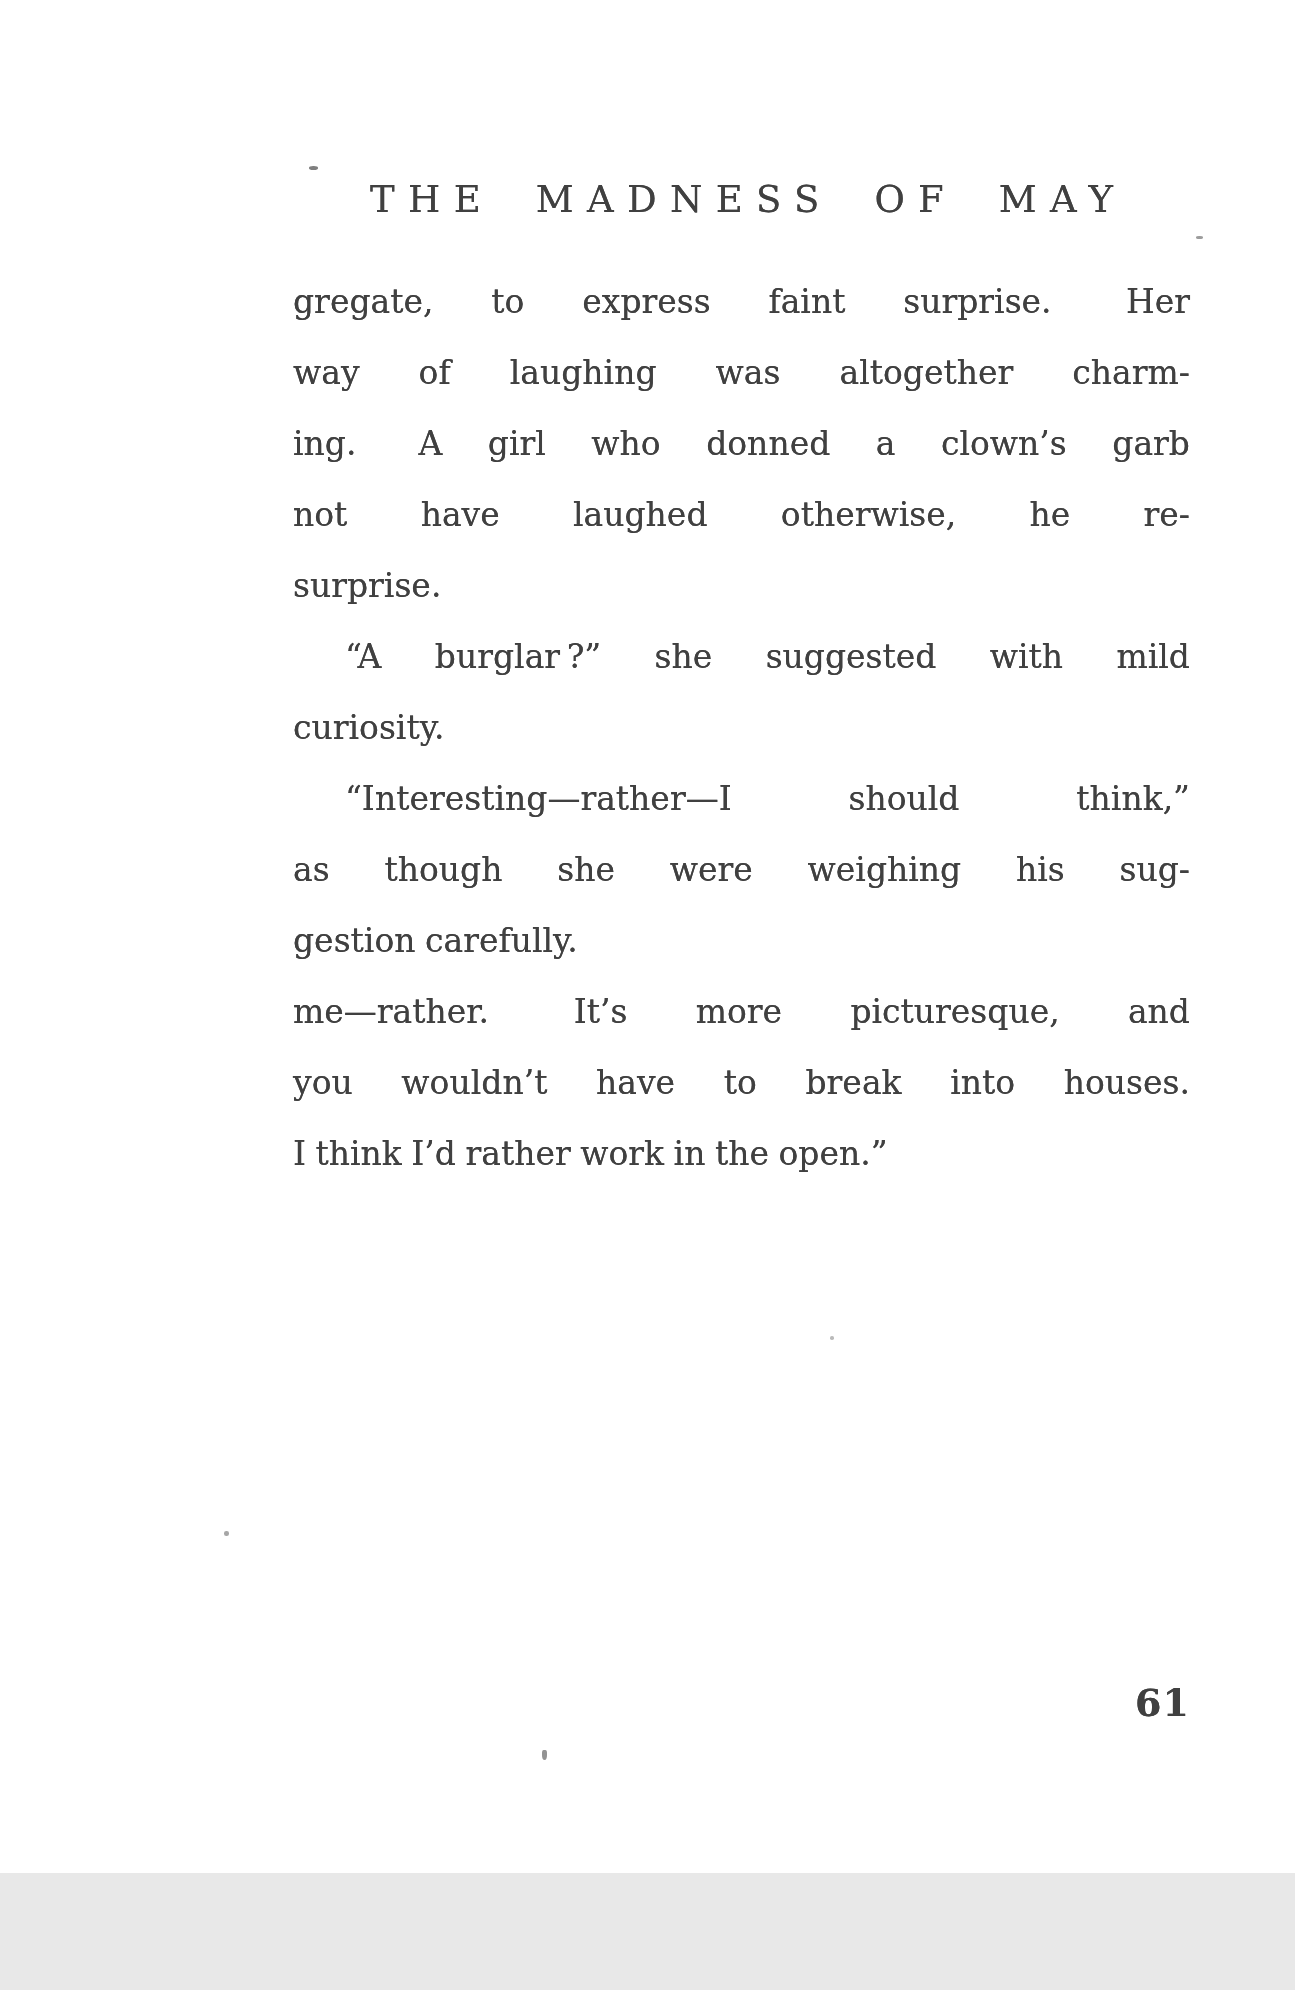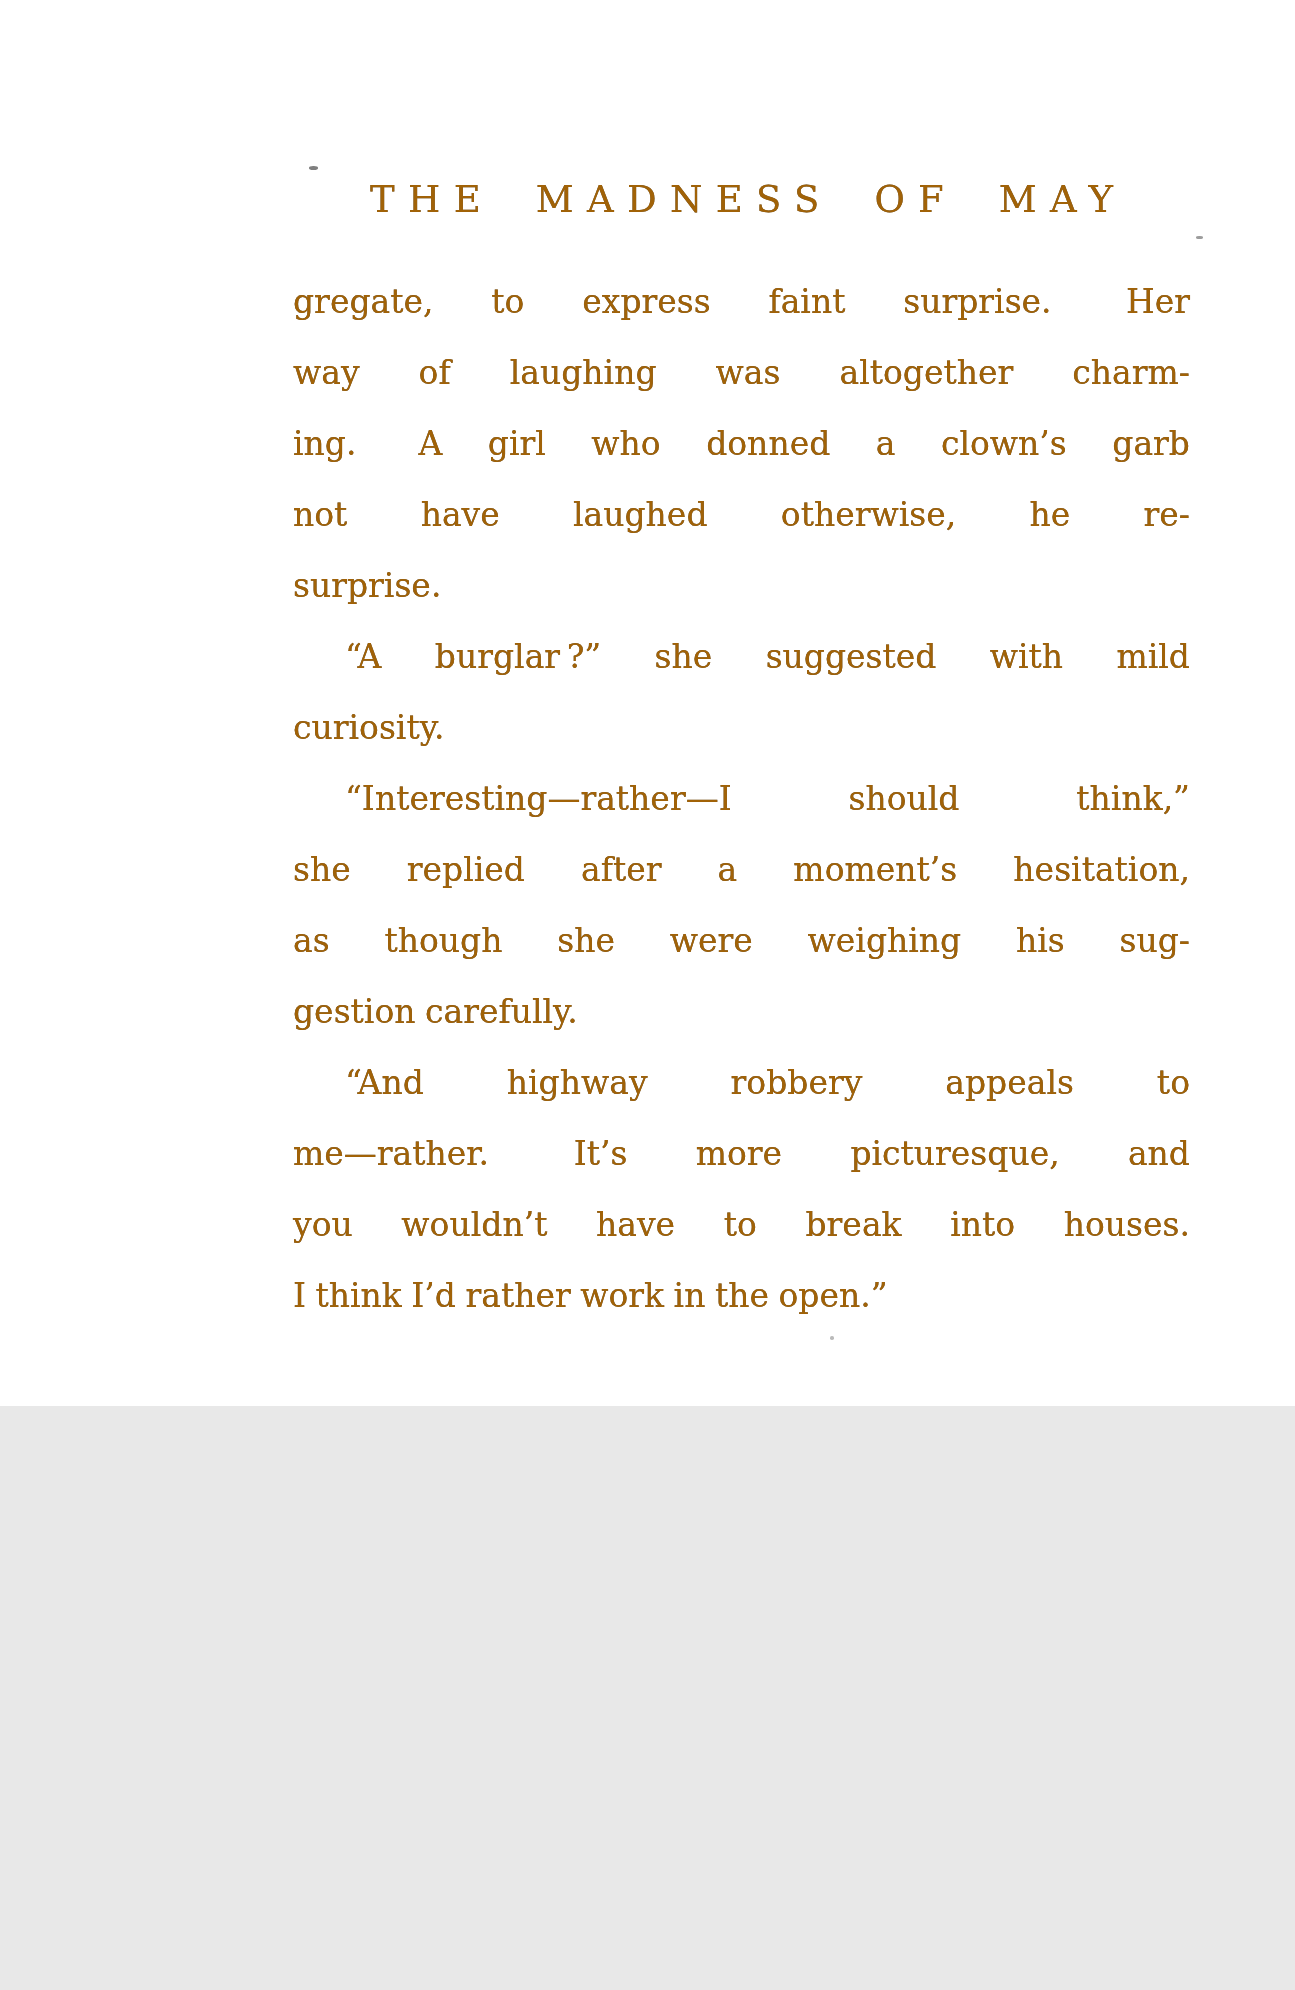--- a/index.html
+++ b/index.html
@@ -3,25 +3,25 @@
 <meta charset="utf-8">
 <style>
   html, body {
     margin: 0;
     padding: 0;
     background: #e8e8e8;
   }
   .page {
     position: relative;
     width: 1295px;
-    height: 1406px;
+    height: 1873px;
     background: #ffffff;
     overflow: hidden;
     font-family: "DejaVu Serif", "Liberation Serif", serif;
-    color: #a16207;
+    color: #404040;
   }
   
   .running-header {
     position: absolute;
     left: 293px;
     width: 897px;
     top: 178px;
     text-align: center;
     font-size: 37px;
     letter-spacing: 0.36em;
@@ -91,26 +91,24 @@
         <div class="line j">ing.  A girl who donned a clown’s garb</div>
         <div class="line j">not have laughed otherwise, he re-</div>
         <div class="line">surprise.</div>
       </div>
       <div>
         <div class="line j indent">“A burglar ?” she suggested with mild</div>
         <div class="line">curiosity.</div>
       </div>
       <div>
         <div class="line j indent">“Interesting—rather—I should think,”</div>
-        <div class="line j">she replied after a moment’s hesitation,</div>
         <div class="line j">as though she were weighing his sug-</div>
         <div class="line">gestion carefully.</div>
       </div>
       <div>
-        <div class="line j indent">“And highway robbery appeals to</div>
         <div class="line j">me—rather.  It’s more picturesque, and</div>
         <div class="line j">you wouldn’t have to break into houses.</div>
         <div class="line">I think I’d rather work in the open.”</div>
       </div>
     </div>
 
   <div class="page-number">61</div>
 
   <div class="speck s1"></div>
   <div class="speck s2"></div>

